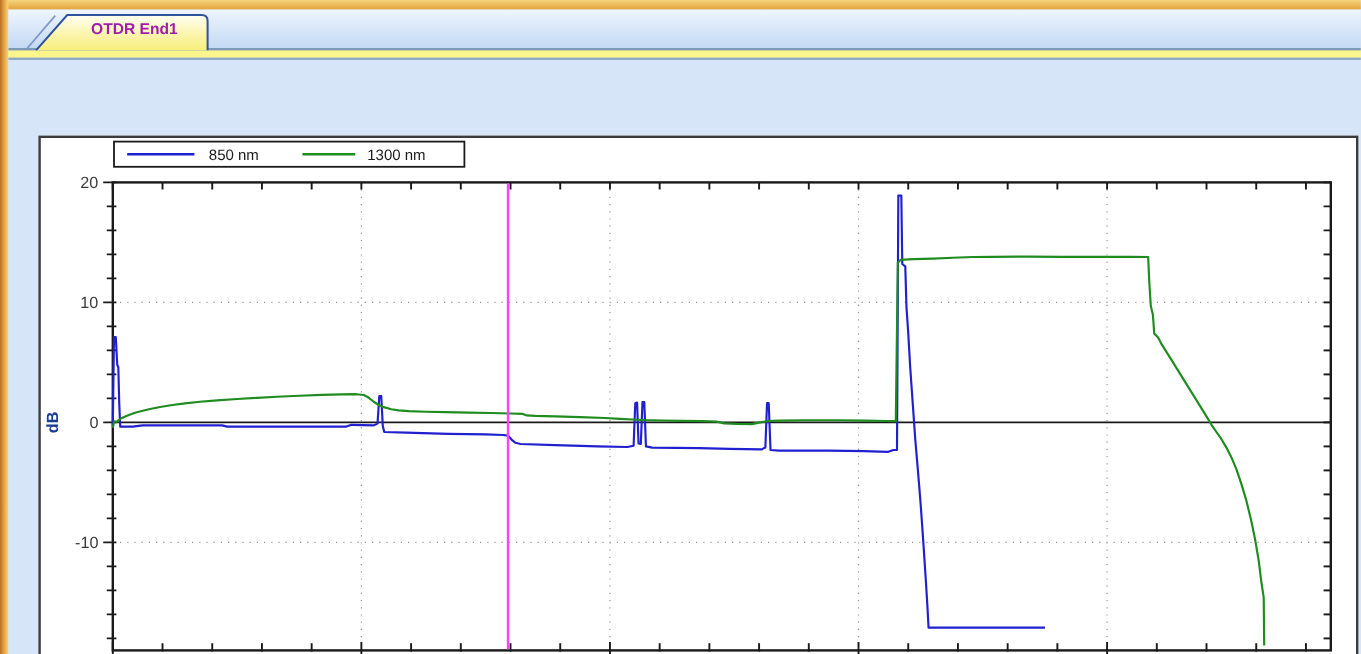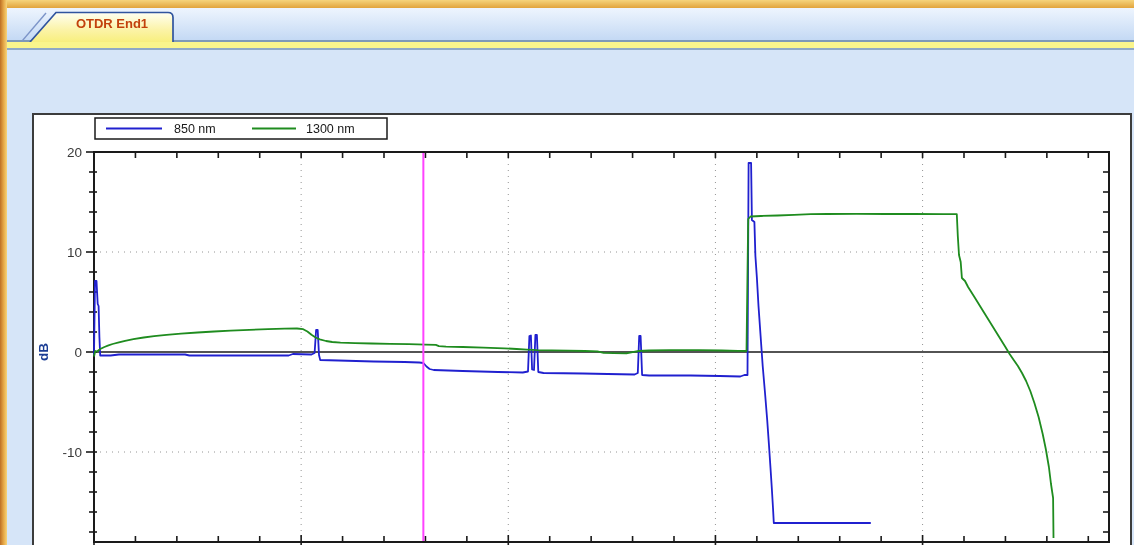--- a/index.html
+++ b/index.html
@@ -8,21 +8,21 @@
     background:linear-gradient(#f6d47c,#e2a43c);}
   .frame-left{position:absolute;left:0;top:0;width:7px;height:545px;
     background:linear-gradient(90deg,#bd6f24,#e8ab4a 55%,#f6d47c);}
   .tabbar{position:absolute;left:7px;top:8px;width:1127px;height:32px;
     background:linear-gradient(#eef5fe,#c4d9f4);}
   .strip{position:absolute;left:7px;top:40px;width:1127px;height:10px;
     background:#faf58c;border-top:2px solid #7e99b7;border-bottom:2px solid #8fa9c6;
     box-sizing:border-box;}
   .tabwrap{position:absolute;left:22px;top:11px;width:160px;height:31px;z-index:5;}
   .tab-label{position:absolute;left:52px;top:16px;width:120px;z-index:6;
-    font-size:13px;font-weight:bold;color:#c2410c;text-align:center;}
+    font-size:13px;font-weight:bold;color:#a21caf;text-align:center;}
   .panel{position:absolute;left:7px;top:50px;width:1127px;height:495px;
     background:#d6e5f8;}
   .chart{position:absolute;left:25px;top:63px;width:1100px;height:474px;
     background:#ffffff;border:2px solid #3c3c3c;box-sizing:border-box;}
   svg text{font-family:"Liberation Sans",sans-serif;}
 </style>
 </head>
 <body>
 
 <div class="frame-top"></div>

